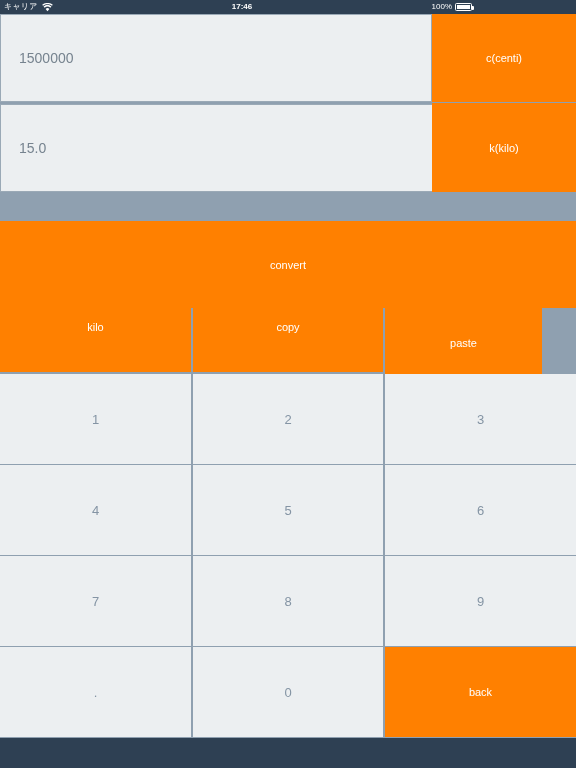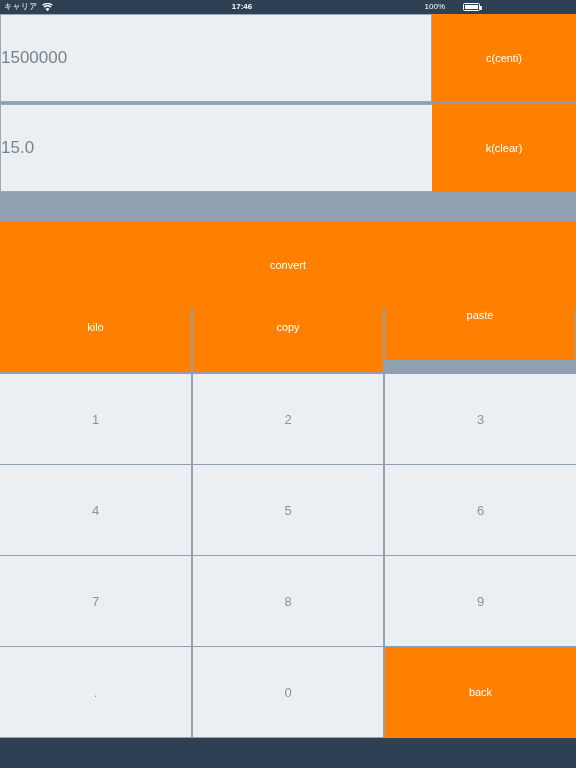--- a/index.html
+++ b/index.html
@@ -43,24 +43,24 @@
   .sb-center {
     position: absolute;
     left: 0; right: 0;
     text-align: center;
     font-size: 8px;
     font-weight: bold;
     color: #ffffff;
   }
   .sb-right {
     position: absolute;
-    right: 4px;
-    display: flex;
-    align-items: center;
-    gap: 18px;
+    right: 12px;
+    display: flex;
+    align-items: center;
+    gap: 3px;
   }
   .sb-battery-pct { font-size: 8px; color: #ffffff; }
   .battery-shell {
     width: 17px; height: 8px;
     border: 1px solid #ffffff;
     border-radius: 1.5px;
     position: relative;
     display: inline-block;
   }
   .battery-shell::after {
@@ -101,22 +101,22 @@
   .cell.orange { background: #ff8000; }
   .cell.light  { background: #eceff1; color: #8494a4; }
 
   
   .valuefield {
     position: absolute;
     background: #eceff1;
     display: flex;
     align-items: center;
     justify-content: flex-start;
-    padding-left: 0;
-    font-size: 17px;
+    padding-left: 18px;
+    font-size: 14px;
     color: #76838f;
     border: 1px solid #9aa9b6;
   }
 
   
   .digit { font-size: 13px; color: #8494a4; }
 
   
   
   #field-1  { left: 0;   top: 0;   width: 432px; height: 88px; }
@@ -125,21 +125,21 @@
   
   #field-2  { left: 0;   top: 90px; width: 505px; height: 88px; }
   #unit-2   { left: 432px; top: 89px; width: 144px; height: 89px; }
 
   
   #convert  { left: 0; top: 180px; width: 576px; height: 87px; margin-top: 27px; }
 
   
   #btn-clear { left: 0;     top: 268px; width: 191px; height: 90px; }
   #btn-copy  { left: 193px; top: 268px; width: 190px; height: 90px; }
-  #btn-paste { left: 385px; top: 256px; width: 190px; height: 90px; }
+  #btn-paste { left: 385px; top: 284px; width: 157px; height: 90px; }
 
   
   .kp-r1 { top: 360px; height: 90px; }
   .kp-r2 { top: 451px; height: 90px; }
   .kp-r3 { top: 542px; height: 90px; }
   .kp-r4 { top: 633px; height: 90px; }
 
   .kp-c1 { left: 0;     width: 191px; }
   .kp-c2 { left: 193px; width: 190px; }
   .kp-c3 { left: 385px; width: 191px; }
@@ -178,21 +178,21 @@
       </span>
     </div>
   </div>
 
   <div class="screen">
 
     <div class="valuefield" id="field-1">1500000</div>
     <div class="cell orange" id="unit-1">c(centi)</div>
 
     <div class="valuefield" id="field-2">15.0</div>
-    <div class="cell orange" id="unit-2">k(clear)</div>
+    <div class="cell orange" id="unit-2">k(kilo)</div>
 
     <div class="cell orange" id="convert">convert</div>
 
     <div class="cell orange" id="btn-clear">kilo</div>
     <div class="cell orange" id="btn-copy">copy</div>
     <div class="cell orange" id="btn-paste">paste</div>
 
     <div class="cell light kp-r1 kp-c1 digit">1</div>
     <div class="cell light kp-r1 kp-c2 digit">2</div>
     <div class="cell light kp-r1 kp-c3 digit">3</div>

